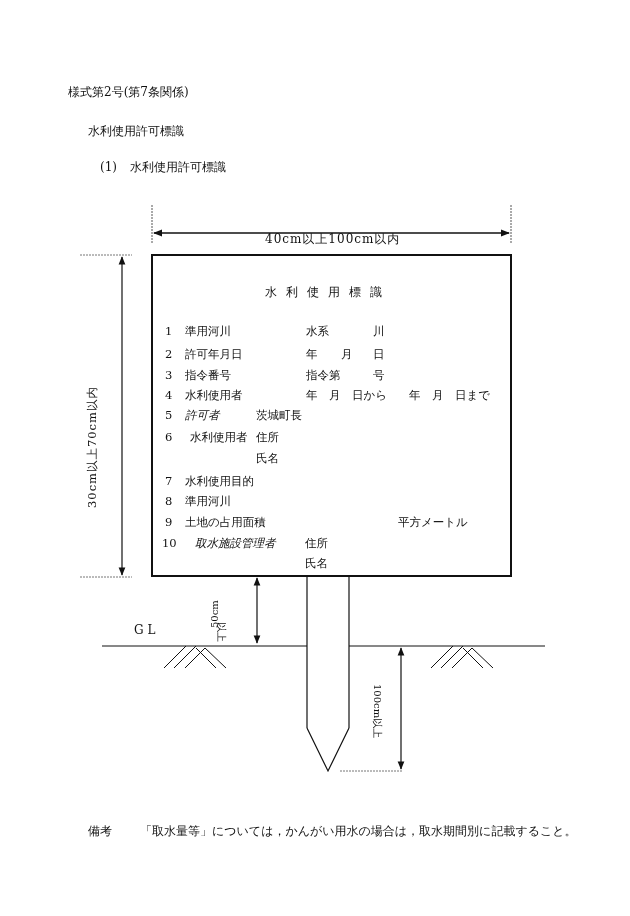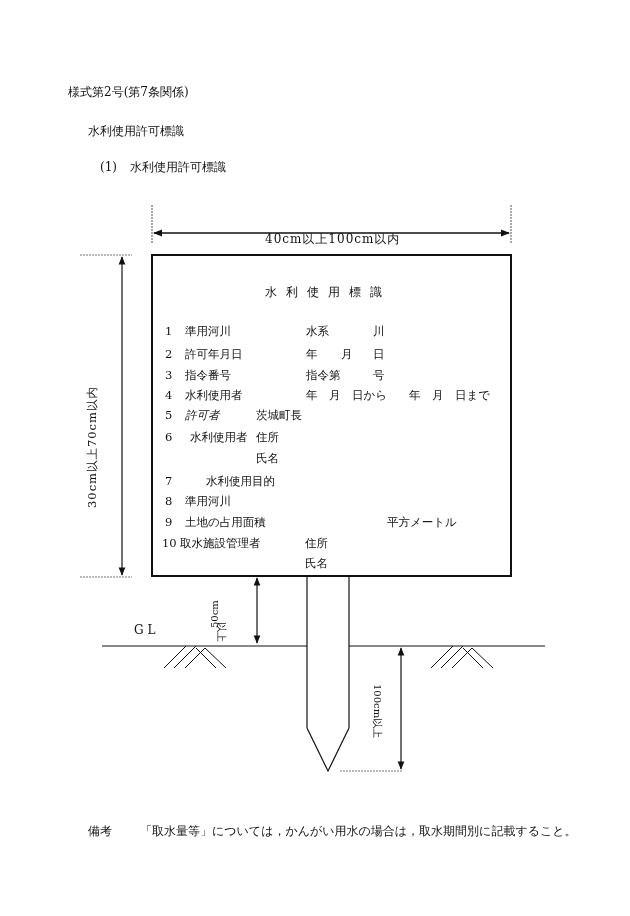--- a/index.html
+++ b/index.html
@@ -109,34 +109,34 @@
 <div class="row" style="top:430px;left:165px;">
   <span class="num">6</span>
   <span style="position:absolute;left:25px;">水利使用者</span>
   <span style="position:absolute;left:91px;">住所</span>
 </div>
 <div class="row" style="top:451px;left:165px;">
   <span style="position:absolute;left:91px;">氏名</span>
 </div>
 <div class="row" style="top:474px;left:165px;">
   <span class="num">7</span>
-  <span style="position:absolute;left:20px;margin-left:21px;">水利使用目的</span>
+  <span style="position:absolute;left:20px;">水利使用目的</span>
 </div>
 <div class="row" style="top:494px;left:165px;">
   <span class="num">8</span>
   <span style="position:absolute;left:20px;">準用河川</span>
 </div>
 <div class="row" style="top:515px;left:165px;">
   <span class="num">9</span>
   <span style="position:absolute;left:20px;">土地の占用面積</span>
-  <span style="position:absolute;left:222px;">平方メートル</span>
+  <span style="position:absolute;left:233px;">平方メートル</span>
 </div>
 <div class="row" style="top:536px;left:162px;">
   <span class="num">10</span>
-  <span style="position:absolute;left:18px;">取水施設管理者</span>
+  <span style="position:absolute;left:33px;font-style:italic;">取水施設管理者</span>
   <span style="position:absolute;left:143px;">住所</span>
 </div>
 <div class="row" style="top:556px;left:162px;">
   <span style="position:absolute;left:143px;">氏名</span>
 </div>
 
 <div class="txt" style="left:88px;top:824px;">備考</div>
 <div class="txt" style="left:140px;top:824px;">「取水量等」については，かんがい用水の場合は，取水期間別に記載すること。</div>
 
 </body></html>

